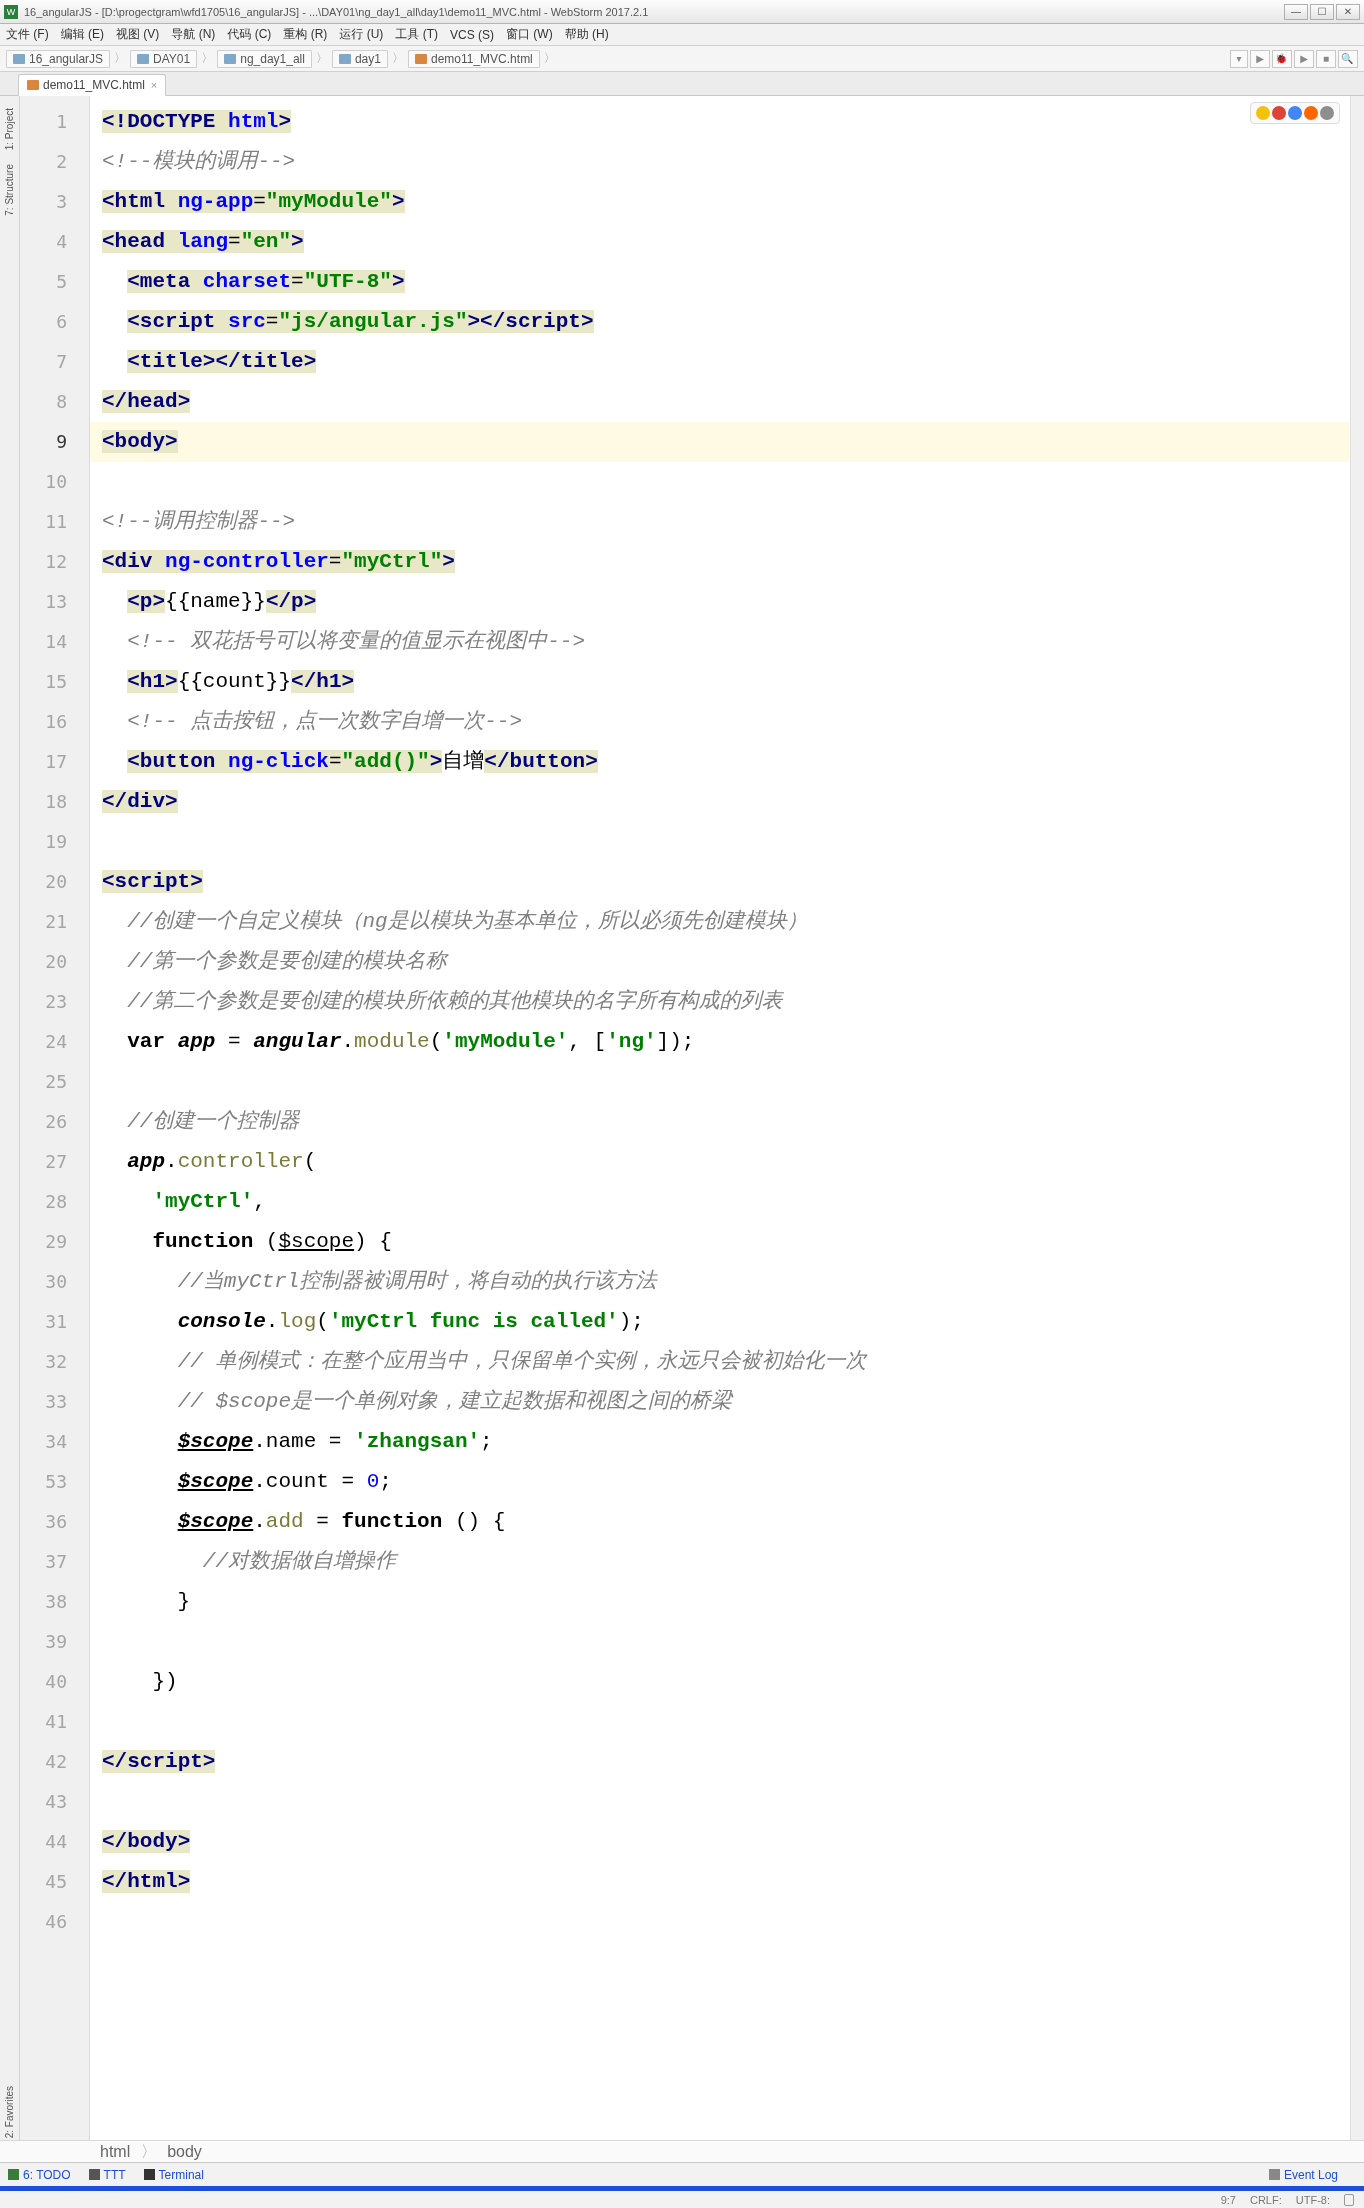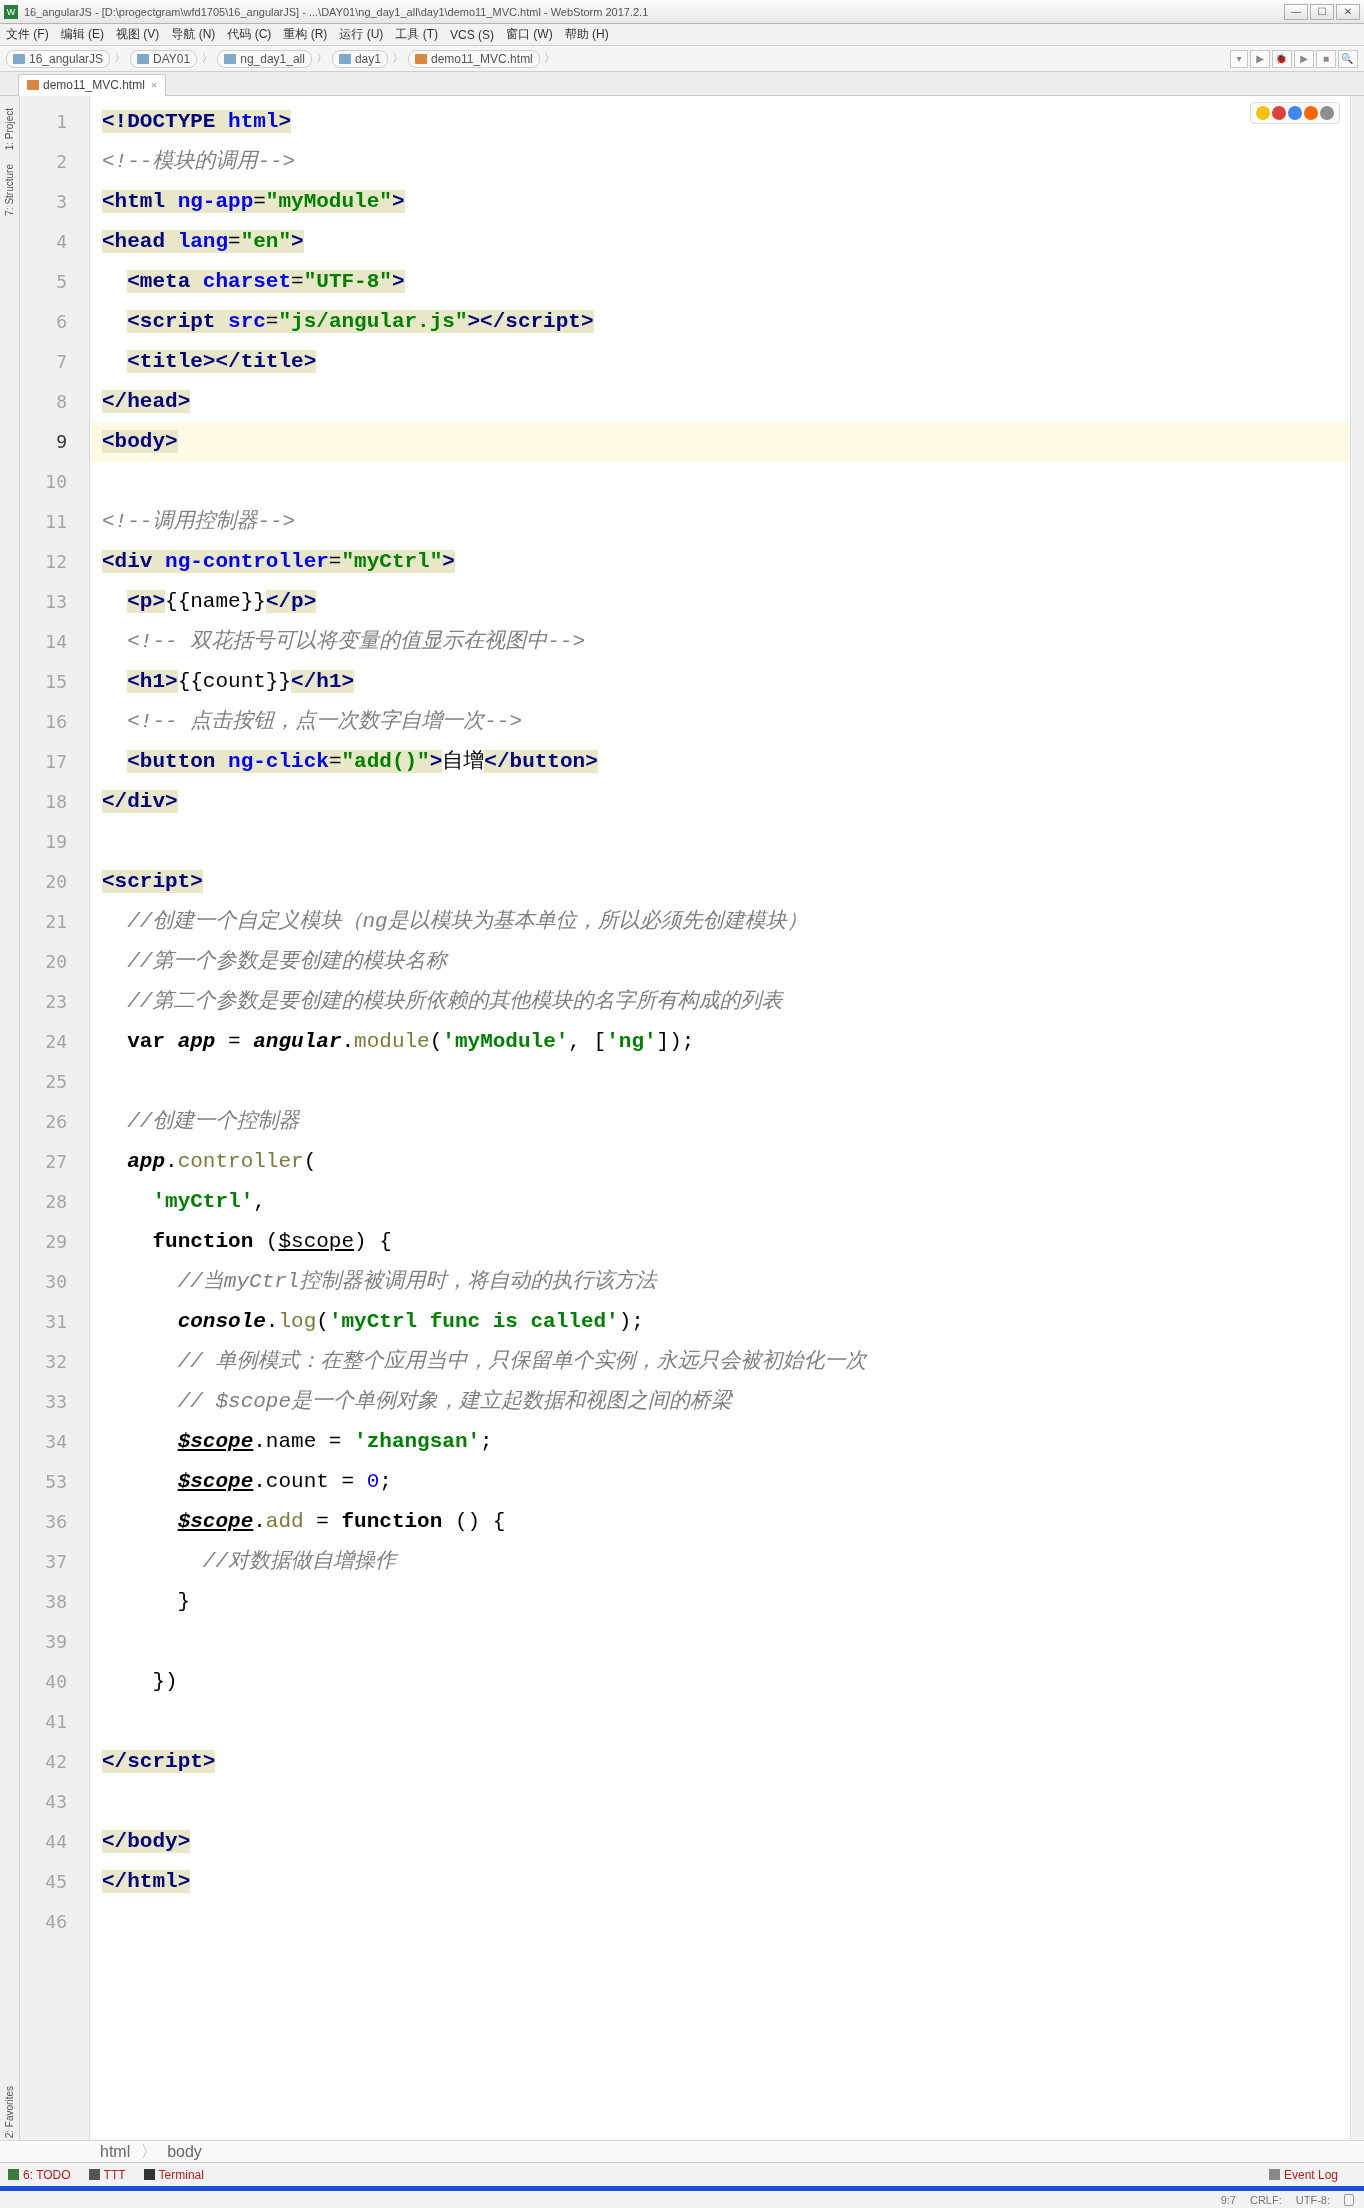--- a/index.html
+++ b/index.html
@@ -60,21 +60,21 @@
     display: flex;
     align-items: center;
     padding: 0 6px;
     font-size: 12px;
     color: #555;
   }
   .crumb {
     display: inline-flex; align-items: center;
     padding: 1px 6px;
     border: 1px solid #cfcfcf;
-    border-radius: 8px;
+    border-radius: 1px;
     background: #fafafa;
     margin-right: 0;
   }
   .crumb .dir-icon, .tab .file-icon {
     width: 12px; height: 10px;
     background: #7fa8c9;
     margin-right: 4px;
     display: inline-block;
     border-radius: 1px;
   }
@@ -205,21 +205,21 @@
   .editor-crumb .sep { color: #aaa; margin: 0 6px; }
   
   .bottom-bar {
     height: 24px;
     background: #f2f2f2;
     border-top: 1px solid #c8c8c8;
     display: flex;
     align-items: center;
     padding: 0 8px;
     font-size: 12px;
-    color: #b91c1c;
+    color: #1d4ed8;
   }
   .bottom-bar .btn { display: inline-flex; align-items: center; margin-right: 18px; }
   .bottom-bar .sq { width: 11px; height: 11px; background: #3a7d3a; margin-right: 4px; display: inline-block; }
   .bottom-bar .spacer { flex: 1; }
   
   .status-bar {
     height: 22px;
     background: #f2f2f2;
     border-top: 5px solid #1d4ed8;
     display: flex;

